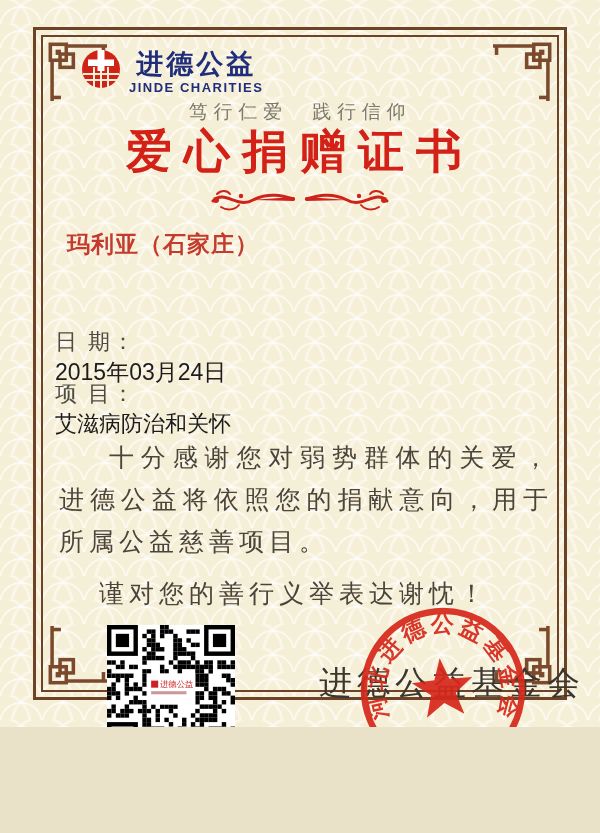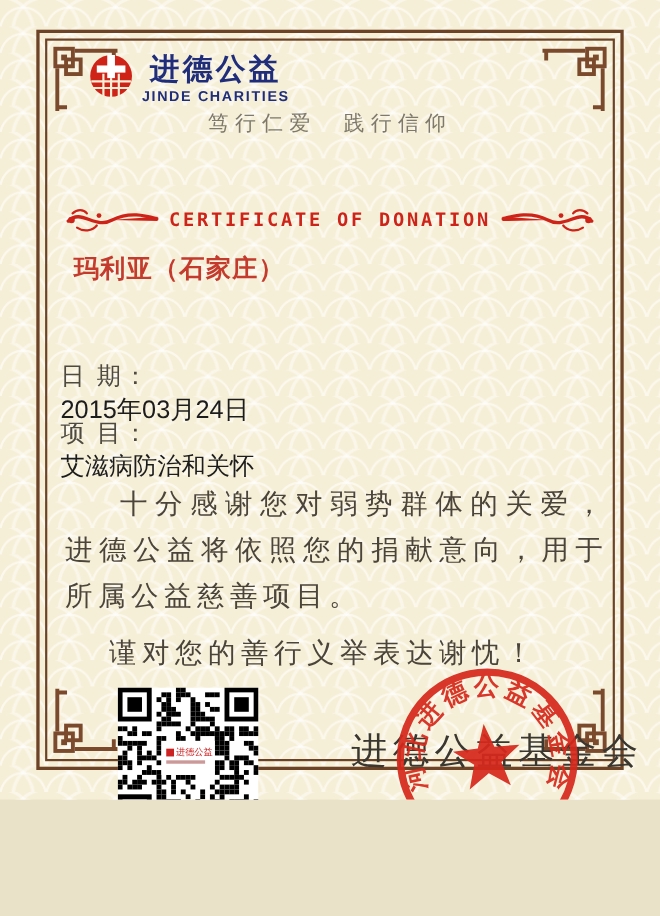--- a/index.html
+++ b/index.html
@@ -135,32 +135,32 @@
               <line x1="27" y1="18" x2="27" y2="39"></line>
             </g>
           </svg>
           <div class="logo-txt">
             <div class="logo-cn">进德公益</div>
             <div class="logo-en">JINDE CHARITIES</div>
           </div>
         </div>
 
         <div class="tagline">笃行仁爱　践行信仰</div>
+        <div class="title">爱心捐赠证书</div>
         <div class="subtitle-row">
           <svg class="flourish" viewBox="0 0 84 26">
             <g fill="none" stroke="#ce2318" stroke-width="3" stroke-linecap="round">
               <path d="M2 14 C 14 2, 26 22, 42 13 C 58 5, 72 9, 83 12"></path>
               <path d="M10 20 C 16 24, 24 23, 28 18" stroke-width="2"></path>
               <path d="M6 7 C 10 3, 16 3, 19 7" stroke-width="2"></path>
             </g>
             <circle cx="5" cy="13" r="3" fill="#ce2318"></circle>
             <circle cx="30" cy="9" r="2.2" fill="#ce2318"></circle>
             <path d="M40 13 L83 10 L83 14 Z" fill="#ce2318"></path>
           </svg>
-          <div class="subtitle">CERTIFICATE OF DONATION</div>
           <svg class="flourish right" viewBox="0 0 84 26">
             <g fill="none" stroke="#ce2318" stroke-width="3" stroke-linecap="round">
               <path d="M2 14 C 14 2, 26 22, 42 13 C 58 5, 72 9, 83 12"></path>
               <path d="M10 20 C 16 24, 24 23, 28 18" stroke-width="2"></path>
               <path d="M6 7 C 10 3, 16 3, 19 7" stroke-width="2"></path>
             </g>
             <circle cx="5" cy="13" r="3" fill="#ce2318"></circle>
             <circle cx="30" cy="9" r="2.2" fill="#ce2318"></circle>
             <path d="M40 13 L83 10 L83 14 Z" fill="#ce2318"></path>
           </svg>

